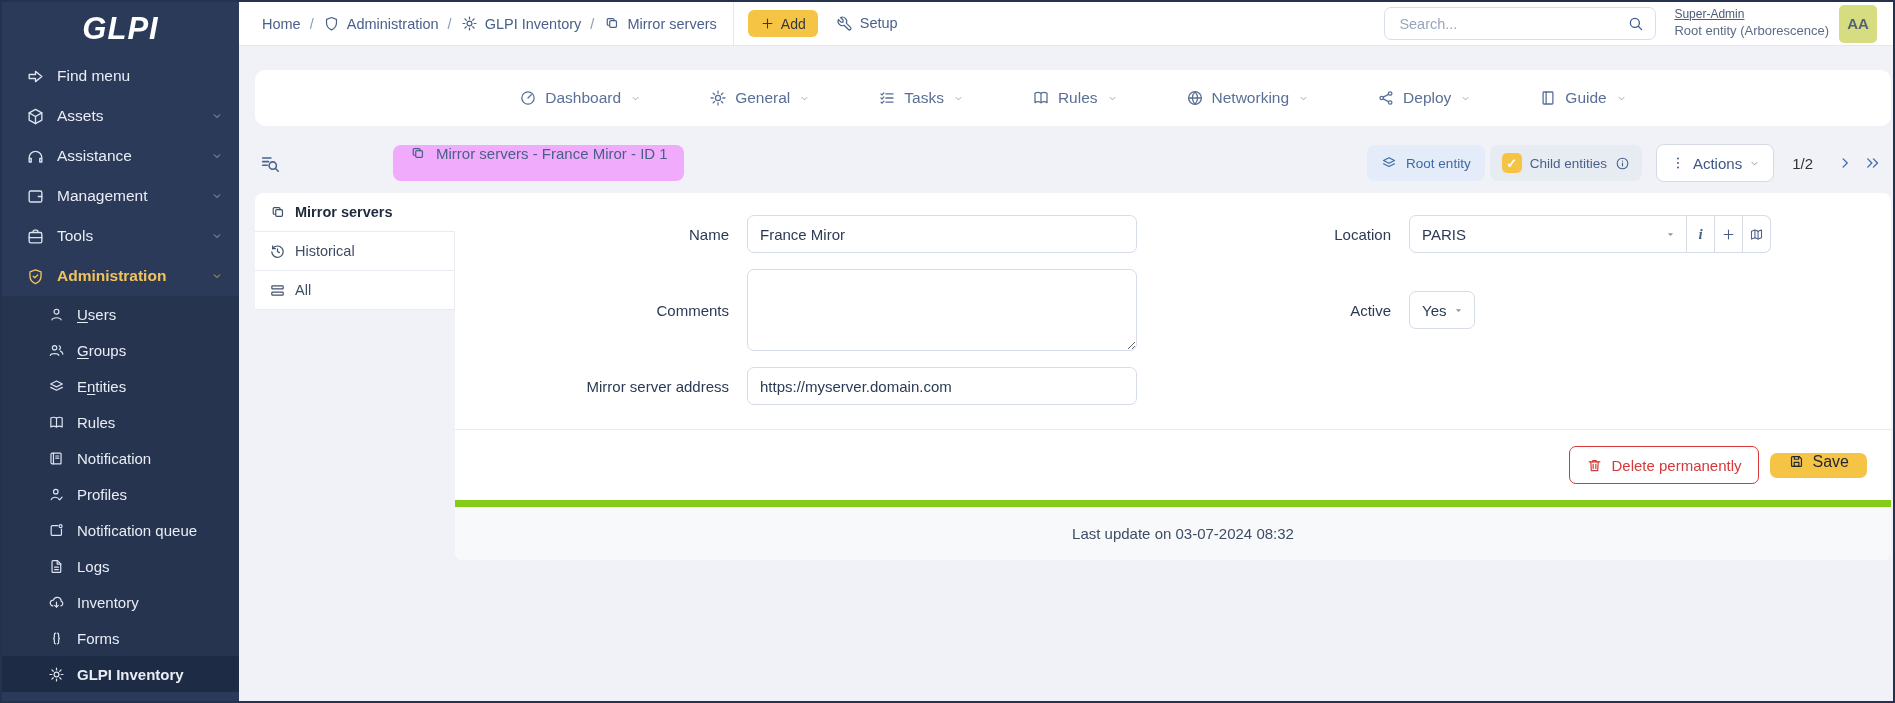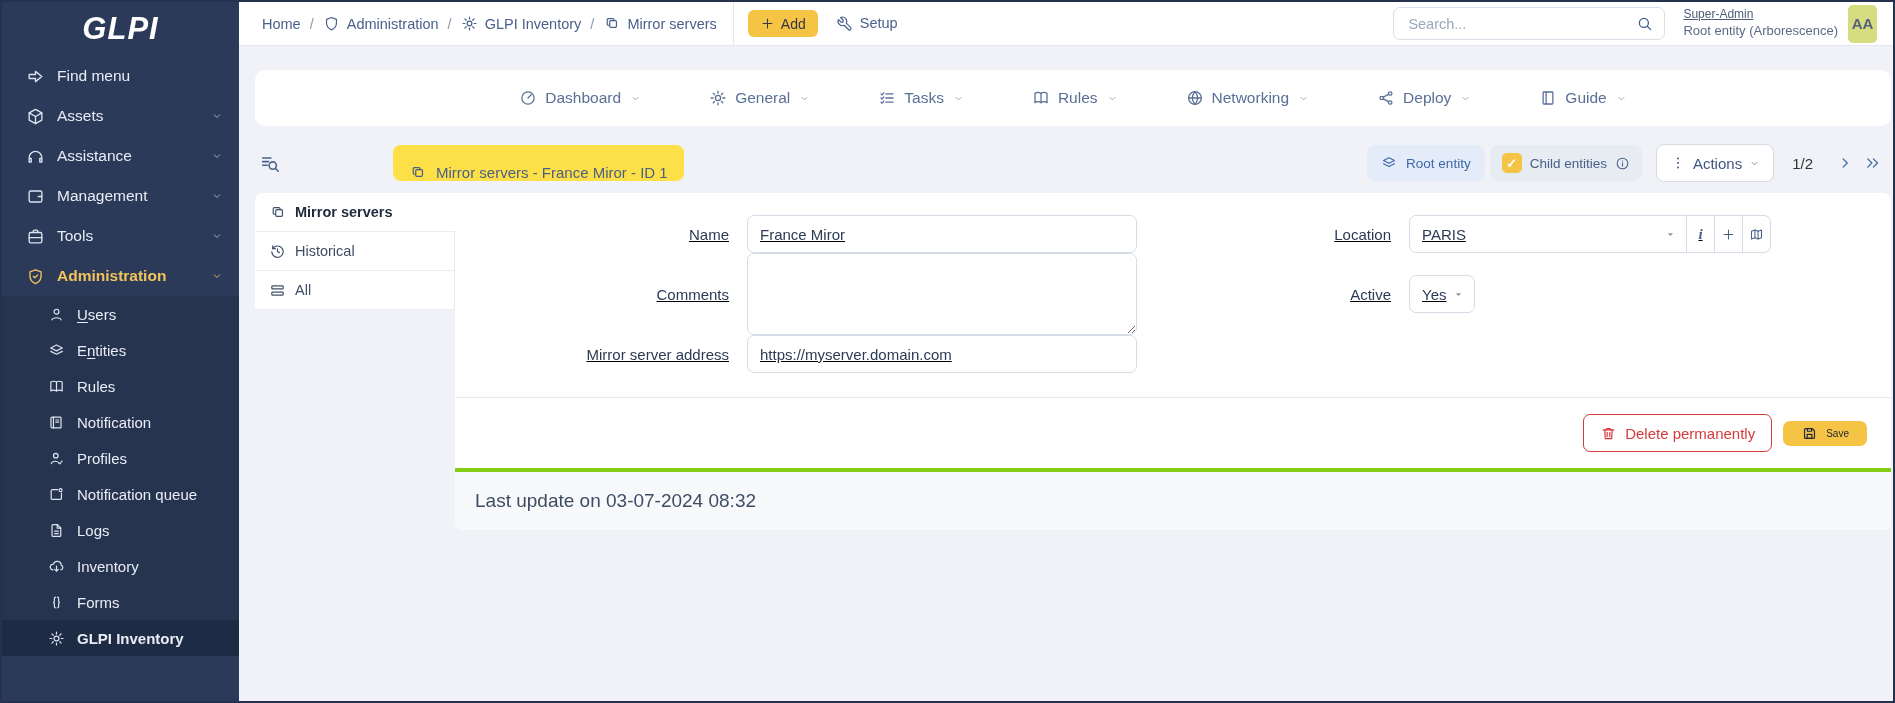--- a/index.html
+++ b/index.html
@@ -37,32 +37,32 @@
   .setup{display:flex;gap:7px;color:#4a618c;font-size:14.5px;margin-left:18px;cursor:pointer;}
   .setup .ic{font-size:17px;}
   .topbar .spacer{flex:1;}
   .search{width:272px;height:33px;box-sizing:border-box;border:1px solid #d9dfe9;border-radius:7px;display:flex;align-items:center;padding:0 10px 0 12px;gap:8px;background:#fff;}
   .search input{border:none;outline:none;flex:1;min-width:0;font-size:14.5px;color:#2b3a55;background:transparent;font-family:inherit;}
   .search input::placeholder{color:#9aa6bb;}
   .search .ic{color:#3b5a8f;font-size:18px;cursor:pointer;}
   .userbox{margin-left:18px;line-height:1.3;white-space:nowrap;}
   .user-name{font-size:12px;color:#4d5c77;text-decoration:underline;}
   .user-entity{font-size:13px;color:#5d6b85;}
-  .avatar{width:29px;height:38px;flex:none;background:#d5dd80;border-radius:5px;display:flex;align-items:center;justify-content:center;color:#55617a;font-weight:bold;font-size:15px;margin-left:10px;cursor:pointer;}
+  .avatar{width:38px;height:38px;flex:none;background:#d5dd80;border-radius:5px;display:flex;align-items:center;justify-content:center;color:#55617a;font-weight:bold;font-size:15px;margin-left:10px;cursor:pointer;}
 
   
   .tabbar{margin:24px 2px 0 16px;background:#fff;border-radius:10px;height:56px;flex:none;display:flex;align-items:center;justify-content:center;gap:68px;color:#5a6f96;}
   .tab{display:flex;align-items:center;gap:8px;font-size:15.5px;cursor:pointer;}
   .tab .ic{font-size:18px;}
   .tab .chev{font-size:11px;color:#8495b3;margin-left:1px;}
 
   
   .ctlrow{margin:17px 2px 0 16px;height:40px;flex:none;display:flex;align-items:center;}
   .filter-ic{font-size:22px;color:#4a618c;margin-left:4px;cursor:pointer;}
-  .title-pill{margin-left:112px;background:#fde047;border-radius:8px;height:36px;display:flex;align-items:flex-end;gap:10px;padding:0 16px;color:#4a5f85;font-size:15px;cursor:pointer;}
+  .title-pill{margin-left:112px;background:#f0abfc;border-radius:8px;height:36px;display:flex;align-items:flex-start;gap:10px;padding:0 16px;color:#4a5f85;font-size:15px;cursor:pointer;}
   .title-pill .ic{font-size:17px;}
   .ctlrow .spacer{flex:1;}
   .badge-root{background:#e3ecf8;height:36px;border-radius:8px;display:flex;align-items:center;gap:9px;padding:0 14px;color:#3e69a8;font-size:13.5px;font-weight:500;cursor:pointer;}
   .badge-root .ic{font-size:16px;}
   .badge-child{background:#e7ebf2;height:36px;border-radius:8px;display:flex;align-items:center;gap:8px;padding:0 12px;margin-left:5px;color:#49608a;font-size:13.5px;font-weight:500;cursor:pointer;}
   .checkbox{width:20px;height:20px;background:#f6c445;border-radius:5px;color:#fff;display:flex;align-items:center;justify-content:center;font-size:13px;font-weight:bold;cursor:pointer;}
   .badge-child .info{font-size:15px;color:#49608a;}
   .btn-actions{margin-left:14px;background:#fff;border:1px solid #d5dae3;border-radius:8px;height:38px;padding:0 13px;display:flex;align-items:center;gap:7px;color:#3f5782;font-size:15px;font-weight:500;cursor:pointer;font-family:inherit;}
   .btn-actions .dots{font-size:16px;}
   .btn-actions .chev{font-size:11px;color:#6d7f9e;}
@@ -70,38 +70,38 @@
   .nav-btn{width:28px;height:34px;display:flex;align-items:center;justify-content:center;color:#3e69a8;font-size:18px;border-radius:6px;cursor:pointer;}
   .nav-btn:last-child{margin-right:4px;}
 
   
   .content{margin:10px 2px 0 16px;display:flex;align-items:flex-start;}
   .vtabs{width:200px;flex:none;display:flex;flex-direction:column;}
   .vtab{height:38px;background:#fff;display:flex;align-items:center;gap:9px;padding:0 8px 0 14px;font-size:14.5px;color:#3f4c66;border-bottom:1px solid #e8ebf1;border-right:1px solid #e8ebf1;cursor:pointer;}
   .vtab .ic{font-size:17px;color:#42506b;}
   .vtab.active{font-weight:bold;color:#1f2a3d;border-right:none;border-top-left-radius:8px;}
   .card{flex:1;background:#fff;border-radius:0 8px 8px 8px;display:flex;flex-direction:column;min-width:0;}
-  .form{padding:22px 24px 24px 0;display:grid;grid-template-columns:292px 390px 272px 1fr;align-items:center;text-decoration:underline;}
+  .form{padding:22px 24px 24px 0;display:grid;grid-template-columns:292px 390px 272px 1fr;row-gap:16px;align-items:center;}
   .flabel{text-align:right;padding-right:18px;font-size:15px;color:#2b3a55;font-weight:500;}
   .inp{height:38px;box-sizing:border-box;border:1px solid #d6dce6;border-radius:7px;padding:0 12px;font-size:15px;color:#2b3a55;width:100%;background:#fff;outline:none;font-family:inherit;}
   textarea.inp{height:82px;padding:8px 12px;resize:vertical;}
   .loc-group{display:flex;width:362px;}
   .loc-select{flex:1;height:38px;box-sizing:border-box;border:1px solid #d6dce6;border-radius:7px 0 0 7px;display:flex;align-items:center;justify-content:space-between;padding:0 9px 0 12px;font-size:15px;color:#2b3a55;background:#fff;cursor:pointer;}
   .caret{color:#8a93a6;font-size:13px;}
   .loc-btn{width:28px;height:38px;box-sizing:border-box;border:1px solid #d6dce6;border-left:none;display:flex;align-items:center;justify-content:center;color:#49608a;background:#fff;cursor:pointer;font-size:15px;}
   .loc-btn .ic{font-size:15px;}
   .loc-btn:last-child{border-radius:0 7px 7px 0;}
   .i-btn{font-family:"Liberation Serif",serif;font-style:italic;font-weight:600;}
   .sm-select{width:66px;height:38px;box-sizing:border-box;border:1px solid #d6dce6;border-radius:7px;display:flex;align-items:center;justify-content:space-between;padding:0 9px 0 12px;font-size:15px;color:#2b3a55;background:#fff;cursor:pointer;text-align:center;}
   .btnrow{display:flex;justify-content:flex-end;align-items:center;gap:11px;padding:16px 24px;border-top:1px solid #e6e9f0;}
   .btn-danger{height:38px;border:1px solid #d63939;color:#d63939;background:#fff;border-radius:7px;display:flex;align-items:center;gap:8px;padding:0 16px;font-size:15px;cursor:pointer;font-family:inherit;justify-content:space-between;}
   .btn-danger .ic{font-size:17px;}
-  .btn-save{height:25px;border:none;background:#f6c445;border-radius:7px;display:flex;align-items:center;gap:8px;padding:0 18px;font-size:10px;color:#232936;font-weight:500;cursor:pointer;font-family:inherit;}
+  .btn-save{height:25px;border:none;background:#f6c445;border-radius:7px;display:flex;align-items:flex-start;gap:8px;padding:0 18px;font-size:16px;color:#232936;font-weight:500;cursor:pointer;font-family:inherit;}
   .btn-save .ic{font-size:17px;}
-  .lastupdate{background:#f8f9fb;border-top:4px solid #84cc16;border-radius:0 0 8px 8px;padding:18px 0 18px 20px;font-size:19px;color:#3f4c66;}
+  .lastupdate{background:#f8f9fb;border-top:7px solid #84cc16;border-radius:0 0 8px 8px;padding:18px 0 18px 20px;font-size:15px;color:#3f4c66;text-align:center;}
 </style>
 </head>
 <body>
 
 <div class="screen">
 
   <nav class="sidebar">
     <div class="logo">GLPI</div>
 
     <div class="nav-item">
@@ -189,20 +189,31 @@
 
     <div class="submenu">
       <div class="sub-item">
         <span class="ic">
             <svg viewBox="0 0 24 24" fill="none" stroke="currentColor" stroke-width="1.7" stroke-linecap="round" stroke-linejoin="round">
               <path d="M12 4.6a3.4 3.4 0 1 0 0 6.8 3.4 3.4 0 0 0 0-6.8z"></path>
               <path d="M5.5 19.6c1-4 12-4 13 0"></path>
             </svg>
           </span>
         <span><span></span><u>U</u><span>sers</span></span>
+      </div>
+      <div class="sub-item">
+        <span class="ic">
+            <svg viewBox="0 0 24 24" fill="none" stroke="currentColor" stroke-width="1.7" stroke-linecap="round" stroke-linejoin="round">
+              <path d="M9.3 5a3.1 3.1 0 1 0 0 6.2 3.1 3.1 0 0 0 0-6.2z"></path>
+              <path d="M3.3 19c.8-3.6 11.2-3.6 12 0"></path>
+              <path d="M15.8 5.3a3.1 3.1 0 0 1 0 5.6"></path>
+              <path d="M17.6 12.8c1.9.7 3 2 3.4 4.2"></path>
+            </svg>
+          </span>
+        <span><span></span><u>G</u><span>roups</span></span>
       </div>
       <div class="sub-item">
         <span class="ic">
             <svg viewBox="0 0 24 24" fill="none" stroke="currentColor" stroke-width="1.7" stroke-linecap="round" stroke-linejoin="round">
               <path d="M12 4.3l8.2 4.1-8.2 4.1-8.2-4.1z"></path>
               <path d="M3.8 13.2l8.2 4.1 8.2-4.1"></path>
             </svg>
           </span>
         <span><span>E</span><u>n</u><span>tities</span></span>
       </div>

